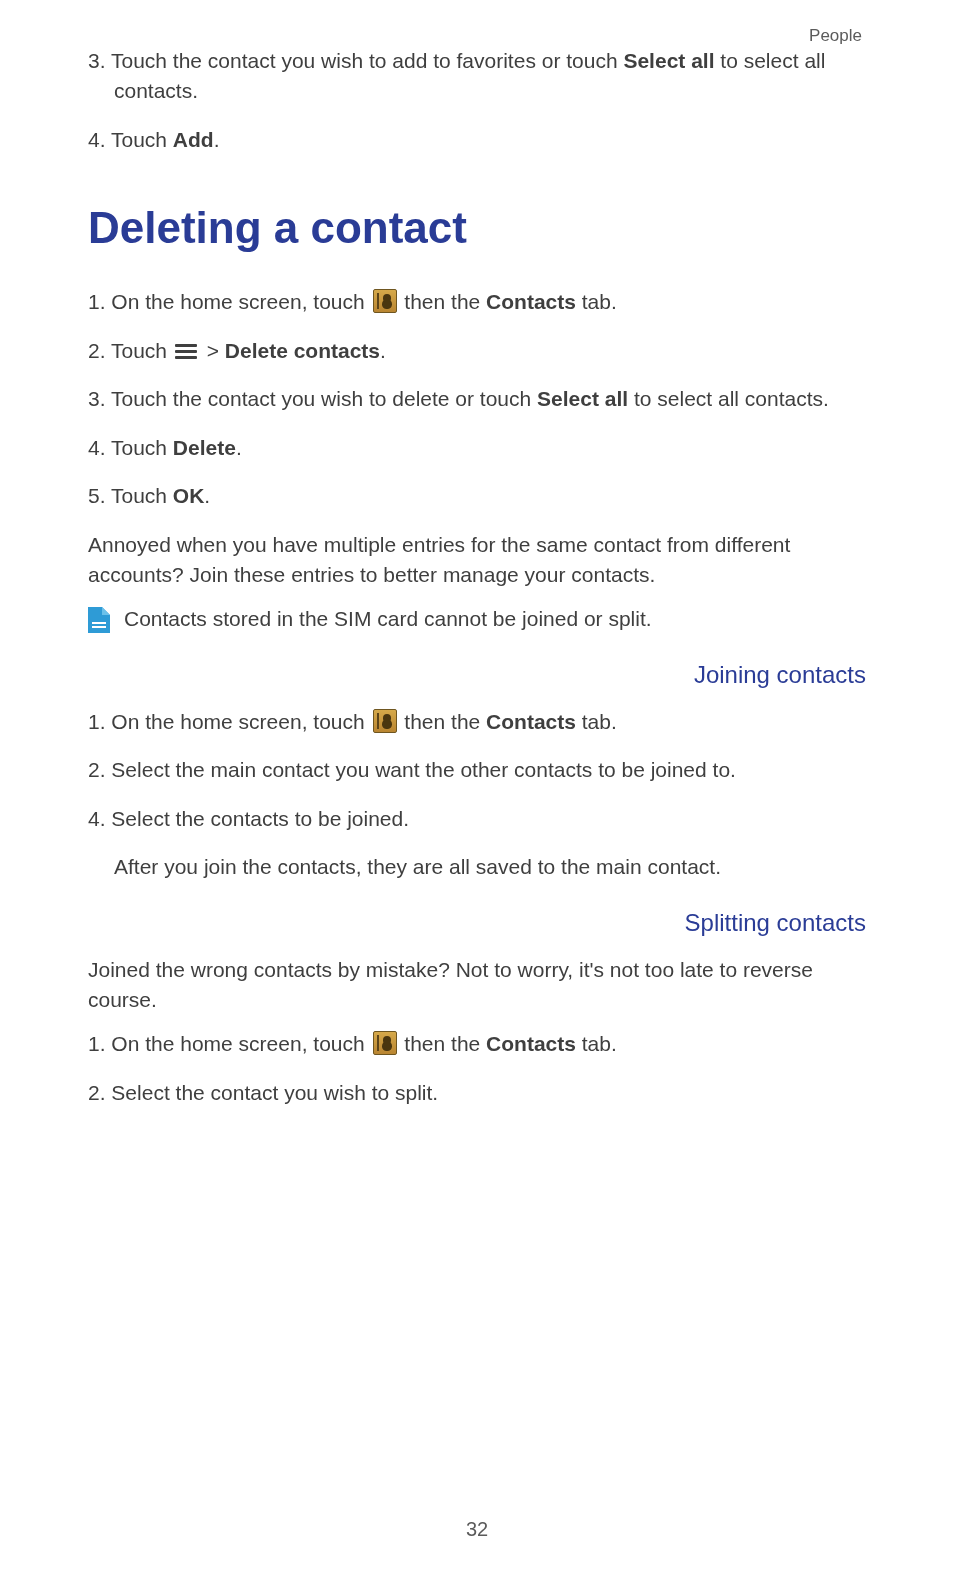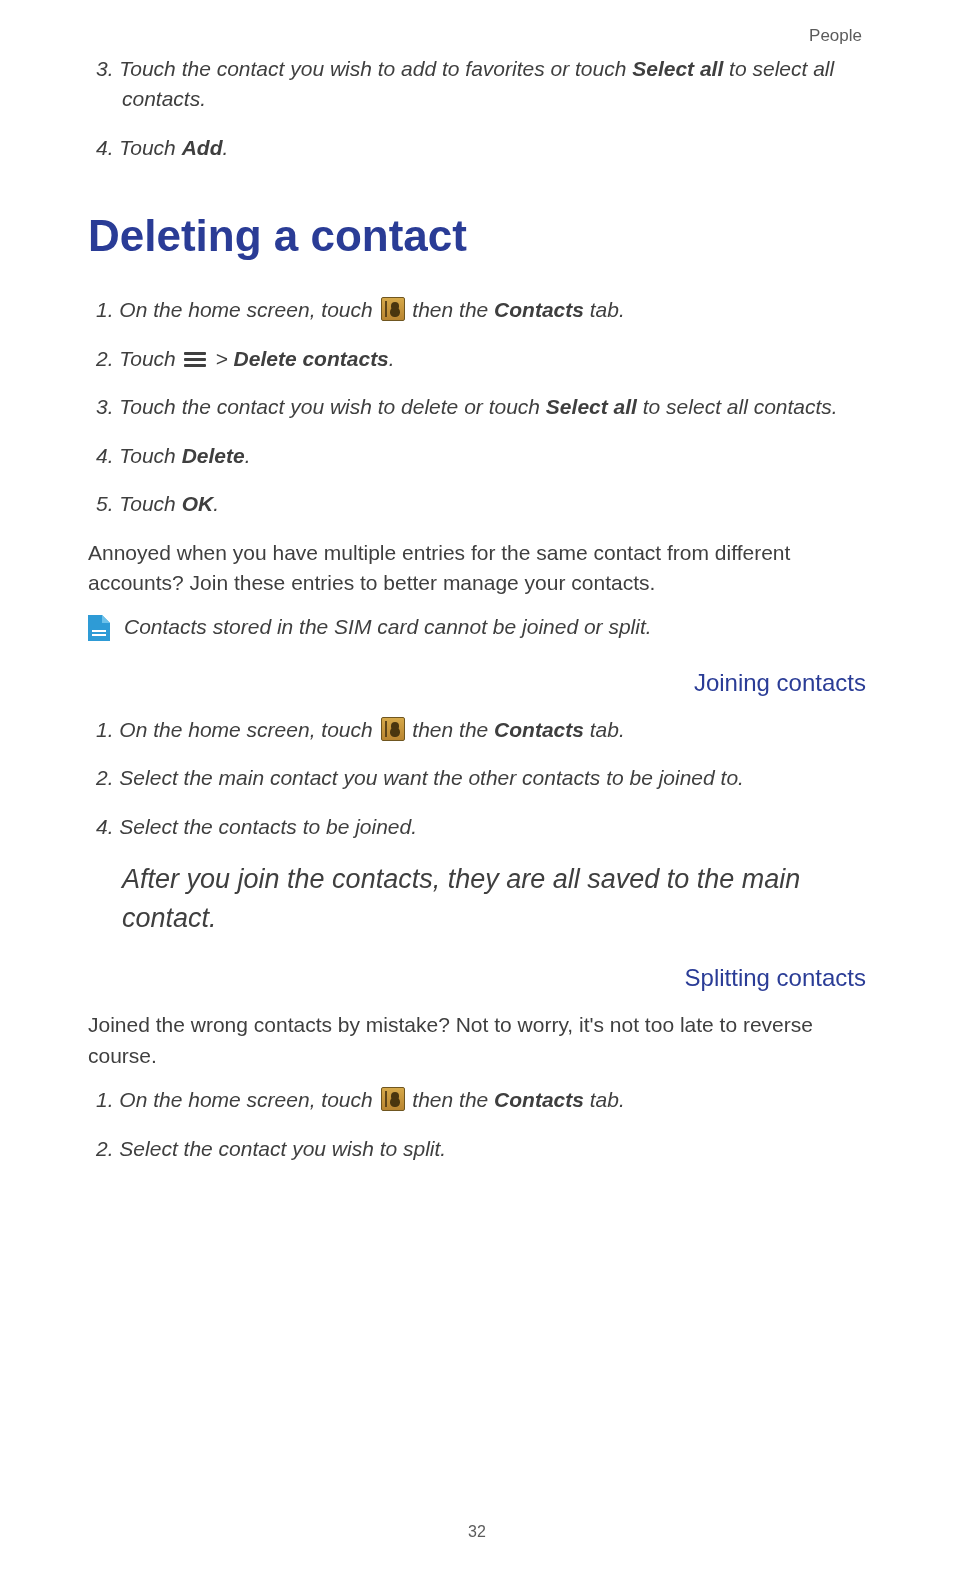--- a/index.html
+++ b/index.html
@@ -21,21 +21,21 @@
     font-size: 17px;
     color: #5b5b5b;
     padding-right: 4px;
   }
   .page-number {
     position: absolute;
     bottom: 36px;
     left: 0;
     width: 100%;
     text-align: center;
-    font-size: 16px;
+    font-size: 20px;
     color: #5b5b5b;
   }
   h1.section-title {
     font-size: 44px;
     font-weight: bold;
     color: #2a3c96;
     margin: 48px 0 34px 0;
   }
   .sub-heading {
     font-size: 24px;
@@ -44,49 +44,47 @@
     margin: 26px 0 18px 0;
     text-align: right;
   }
   .body-text {
     font-size: 21px;
     line-height: 1.45;
     color: #3f3f3f;
     margin: 0 0 14px 0;
   }
   .ol {
-    margin: 8px;
+    margin: 0;
     padding: 0;
-    font-style: italic;
   }
   .li {
     font-size: 21px;
     line-height: 1.45;
     color: #3f3f3f;
     padding-left: 26px;
     text-indent: -26px;
     margin-bottom: 18px;
   }
   .li .num {
     display: inline;
   }
   .li-sub {
-    font-size: 27px;
+    font-size: 21px;
     line-height: 1.45;
     color: #3f3f3f;
     padding-left: 26px;
     margin-bottom: 18px;
   }
   b { font-weight: bold; color: #3f3f3f; }
 
   .note-row {
     display: flex;
     align-items: flex-start;
     margin: 10px 0 18px 0;
-    font-style: italic;
   }
   .note-row .note-text {
     font-size: 21px;
     line-height: 1.45;
     color: #3f3f3f;
     margin-left: 14px;
   }
 
   
   .icon-contacts {

